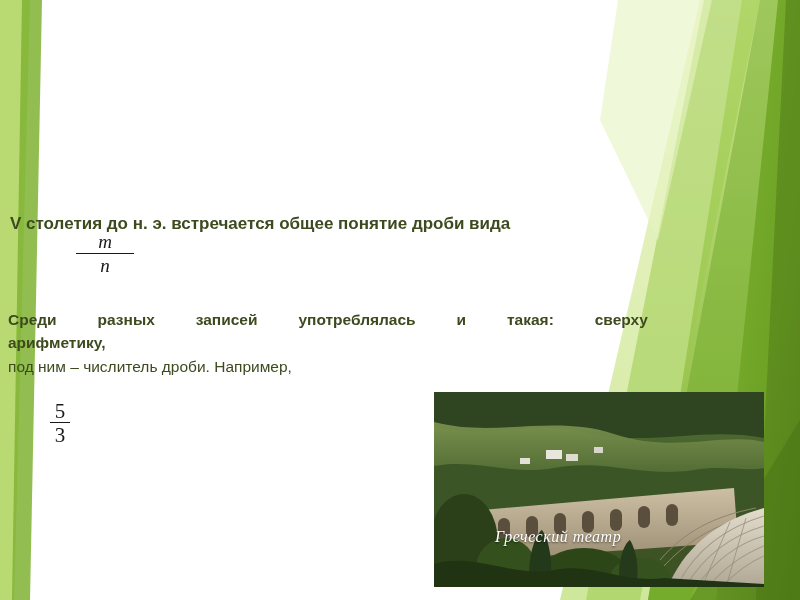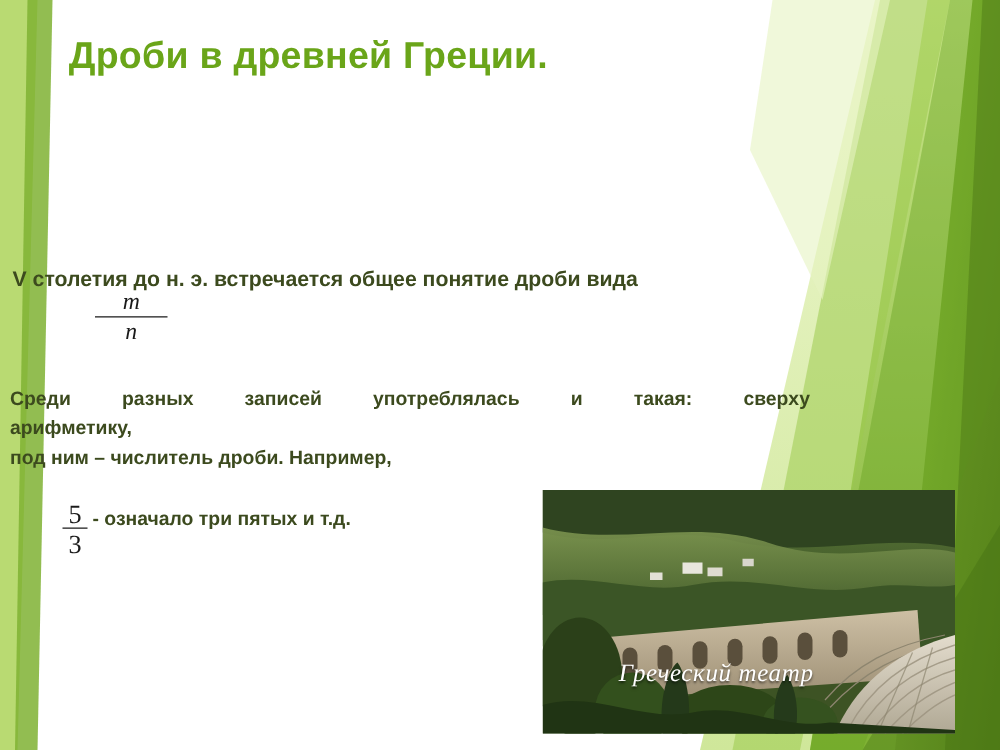--- a/index.html
+++ b/index.html
@@ -106,21 +106,21 @@
     display: block;
     text-align: justify;
     text-align-last: justify;
   }
   .para4 {
     position: absolute;
     left: 8px;
     top: 355px;
     width: 470px;
     font-size: 15.5px;
-    font-weight: bold;
+    font-weight: normal;
     color: #3c4a1e;
     line-height: 1.5;
   }
 
   
   .frac53 {
     position: absolute;
     left: 46px;
     top: 400px;
     width: 28px;
@@ -155,21 +155,21 @@
     overflow: hidden;
     border: 0;
   }
   .photo svg { display: block; }
   .photo-caption {
     position: absolute;
     left: 495px;
     top: 528px;
     font-family: "Liberation Serif", serif;
     font-style: italic;
-    font-size: 20px;
+    font-size: 16px;
     color: #ffffff;
     text-shadow: 0 1px 2px rgba(0,0,0,0.6);
     letter-spacing: 0.5px;
   }
 </style>
 </head>
 <body>
 
 <div class="slide">
 
@@ -205,21 +205,20 @@
       <polygon points="704,0 760,0 640,600 586,600" fill="#9ccb4e" opacity="0.55"></polygon>
       <polygon points="760,0 800,0 800,300 690,600 648,600" fill="#6ba524" opacity="0.45"></polygon>
       <polygon points="786,0 800,0 800,600 756,600" fill="#4e7a16" opacity="0.5"></polygon>
 
       <polygon points="618,0 712,0 658,240 600,120" fill="#e6f3c2" opacity="0.6"></polygon>
 
       <polygon points="800,420 800,600 690,600" fill="#3f6a10" opacity="0.35"></polygon>
     </svg>
   </div>
 
-  <div class="title">Дроби в древней Греции.</div>
 
 
   <div class="para2">V столетия до н. э. встречается общее понятие дроби вида</div>
 
   <div class="frac-mn">
     <div class="num">m</div>
     <div class="bar"></div>
     <div class="den">n</div>
   </div>
 
@@ -229,21 +228,20 @@
   </div>
 
   <div class="para4">под ним – числитель дроби. Например,</div>
 
   <div class="frac53">
     <div class="num">5</div>
     <div class="bar"></div>
     <div class="den">3</div>
   </div>
 
-  <div class="para5">- означало три пятых и т.д.</div>
 
   <div class="photo">
     <svg width="330" height="195" viewBox="0 0 330 195" xmlns="http://www.w3.org/2000/svg">
       <defs>
         <linearGradient id="hill" x1="0" y1="0" x2="0" y2="1">
           <stop offset="0%" stop-color="#5d7a3a"></stop>
           <stop offset="100%" stop-color="#31461f"></stop>
         </linearGradient>
         <linearGradient id="hill2" x1="0" y1="0" x2="0" y2="1">
           <stop offset="0%" stop-color="#7d9550"></stop>

